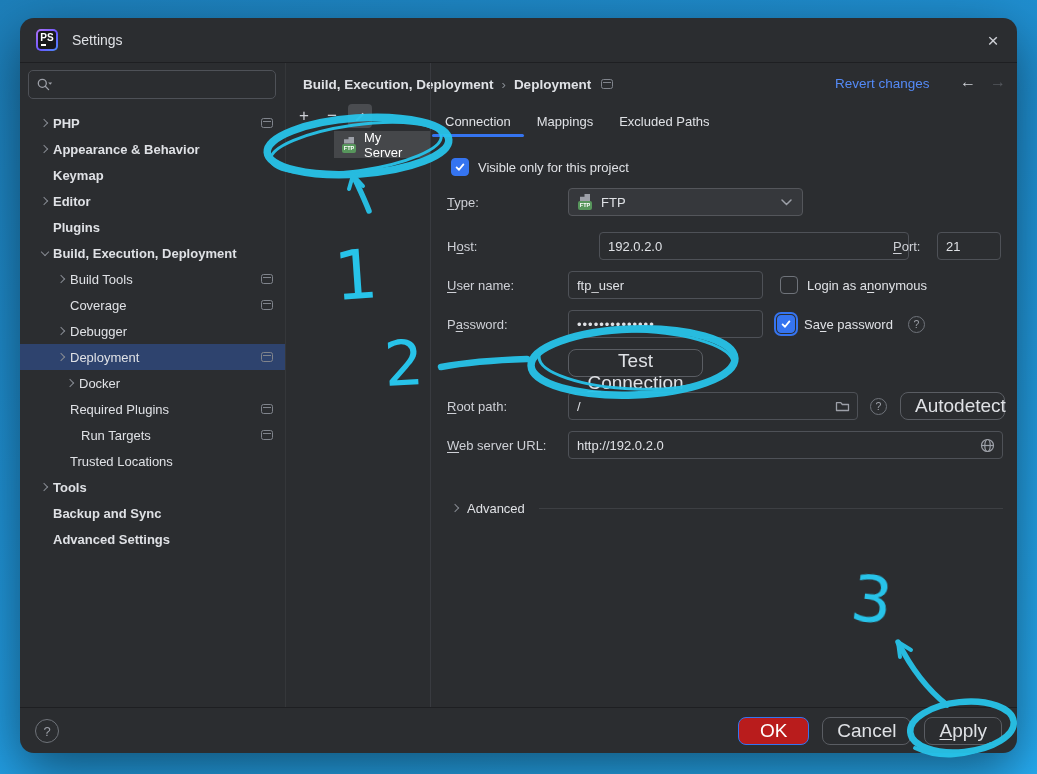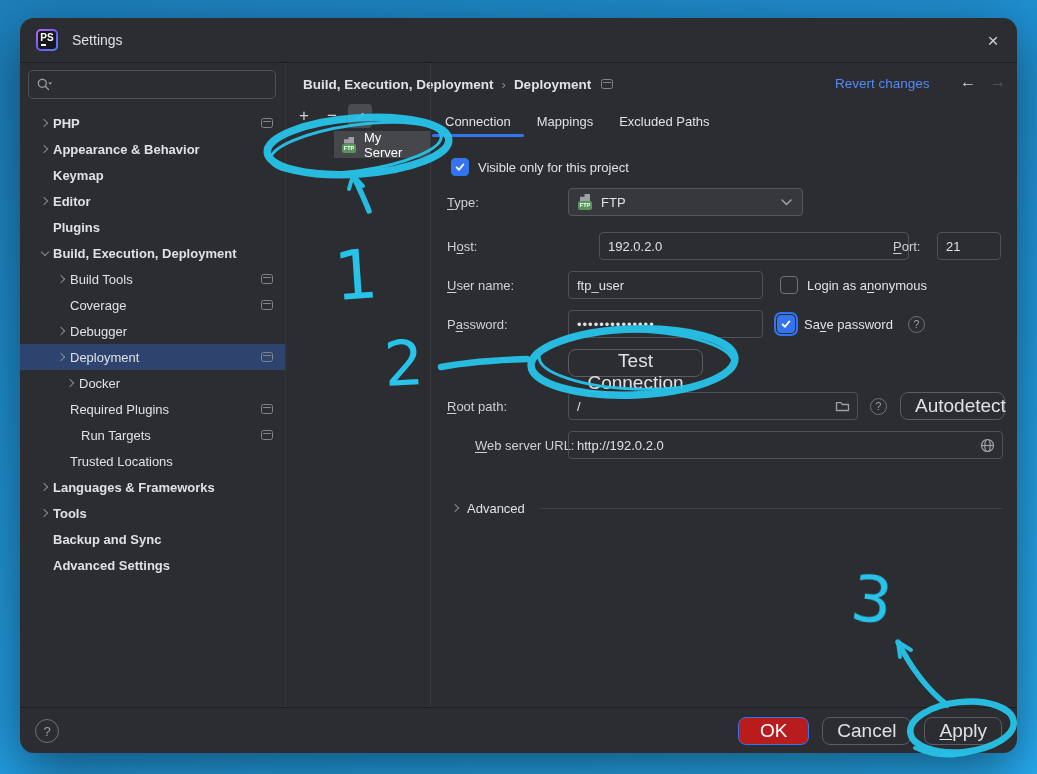--- a/index.html
+++ b/index.html
@@ -175,24 +175,20 @@
         <span class="chev"></span>
         <span class="tree-label">Run Targets</span>
         <span class="mod-icon"></span>
       </div>
       <div class="tree-row" style="padding-left: 33px;">
         <span class="chev"></span>
         <span class="tree-label">Trusted Locations</span>
       </div>
       <div class="tree-row" style="padding-left: 16px;">
         <span class="chev right"></span>
-        <span class="tree-label top">Languages &amp; Frameworks</span>
-      </div>
-      <div class="tree-row" style="padding-left: 16px;">
-        <span class="chev right"></span>
         <span class="tree-label top">Tools</span>
       </div>
       <div class="tree-row" style="padding-left: 16px;">
         <span class="chev"></span>
         <span class="tree-label top">Backup and Sync</span>
       </div>
       <div class="tree-row" style="padding-left: 16px;">
         <span class="chev"></span>
         <span class="tree-label top">Advanced Settings</span>
       </div>
@@ -304,21 +300,21 @@
         <span class="field-icon" style="position:absolute; right:8px; top:7px;">
           <svg width="15" height="14" viewBox="0 0 15 14">
               <path d="M1.5 11.5 v-7.8 h4.3 l1.5 1.8 h6.2 v6 z" fill="none" stroke="#9da0a8" stroke-width="1.3" stroke-linejoin="round"></path>
             </svg>
         </span>
       </div>
       <span class="help-circle" style="margin-left:12px;">?</span>
       <button class="btn" style="margin-left:13px; width:105px;">Autodetect</button>
     </div>
 
-    <div class="frow" style="left:16px; top:368px; height:28px;margin-left:28px;">
+    <div class="frow" style="left:16px; top:368px; height:28px;">
         <span class="flabel"><u>W</u>eb server URL:</span>
       </div>
     <div style="position:absolute; left:137px; top:368px; width:435px;">
       <input class="tfield" style="width: 435px; padding-right: 30px;" value="http://192.0.2.0">
       <span class="field-icon" style="position:absolute; right:8px; top:6.5px;">
         <svg width="15" height="15" viewBox="0 0 15 15">
             <g fill="none" stroke="#9da0a8" stroke-width="1.2">
               <circle cx="7.5" cy="7.5" r="6"></circle>
               <ellipse cx="7.5" cy="7.5" rx="2.7" ry="6"></ellipse>
               <line x1="1.5" y1="7.5" x2="13.5" y2="7.5"></line>

